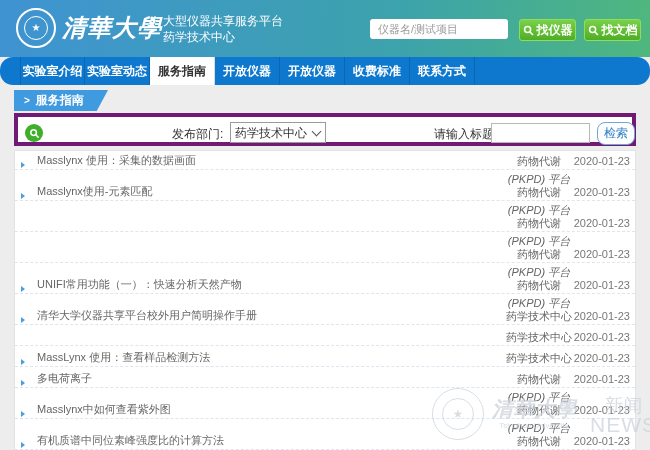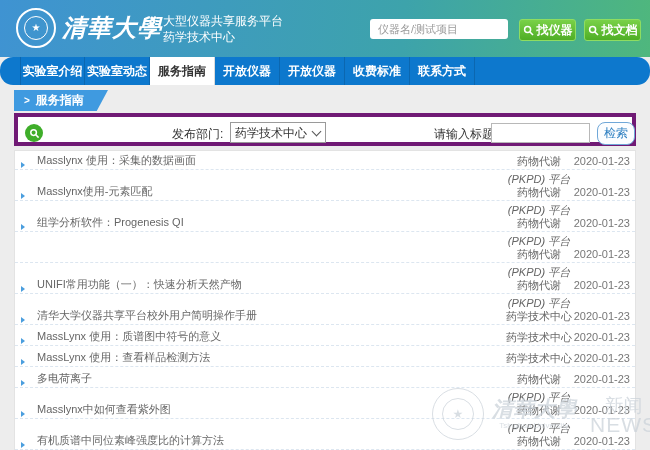--- a/index.html
+++ b/index.html
@@ -257,24 +257,20 @@
     </a>
     <span class="dept">
       <span class="dept-l1">药物代谢</span>
       <span class="dept-l2">(PKPD) 平台</span>
     </span>
     <span class="date">2020-01-23</span>
   </div>
 
   <div class="row two">
     <span class="sep"></span>
-    <a class="row-title">
-      <span class="bullet"></span>
-      <span class="title-text">组学分析软件：Progenesis QI</span>
-    </a>
     <span class="dept">
       <span class="dept-l1">药物代谢</span>
       <span class="dept-l2">(PKPD) 平台</span>
     </span>
     <span class="date">2020-01-23</span>
   </div>
 
   <div class="row two">
     <span class="sep"></span>
     <span class="dept">
@@ -305,24 +301,20 @@
     </a>
     <span class="dept">
       <span class="dept-l1">药学技术中心</span>
 
     </span>
     <span class="date">2020-01-23</span>
   </div>
 
   <div class="row">
     <span class="sep"></span>
-    <a class="row-title">
-      <span class="bullet"></span>
-      <span class="title-text">MassLynx 使用：质谱图中符号的意义</span>
-    </a>
     <span class="dept">
       <span class="dept-l1">药学技术中心</span>
 
     </span>
     <span class="date">2020-01-23</span>
   </div>
 
   <div class="row">
     <span class="sep"></span>
     <a class="row-title">

